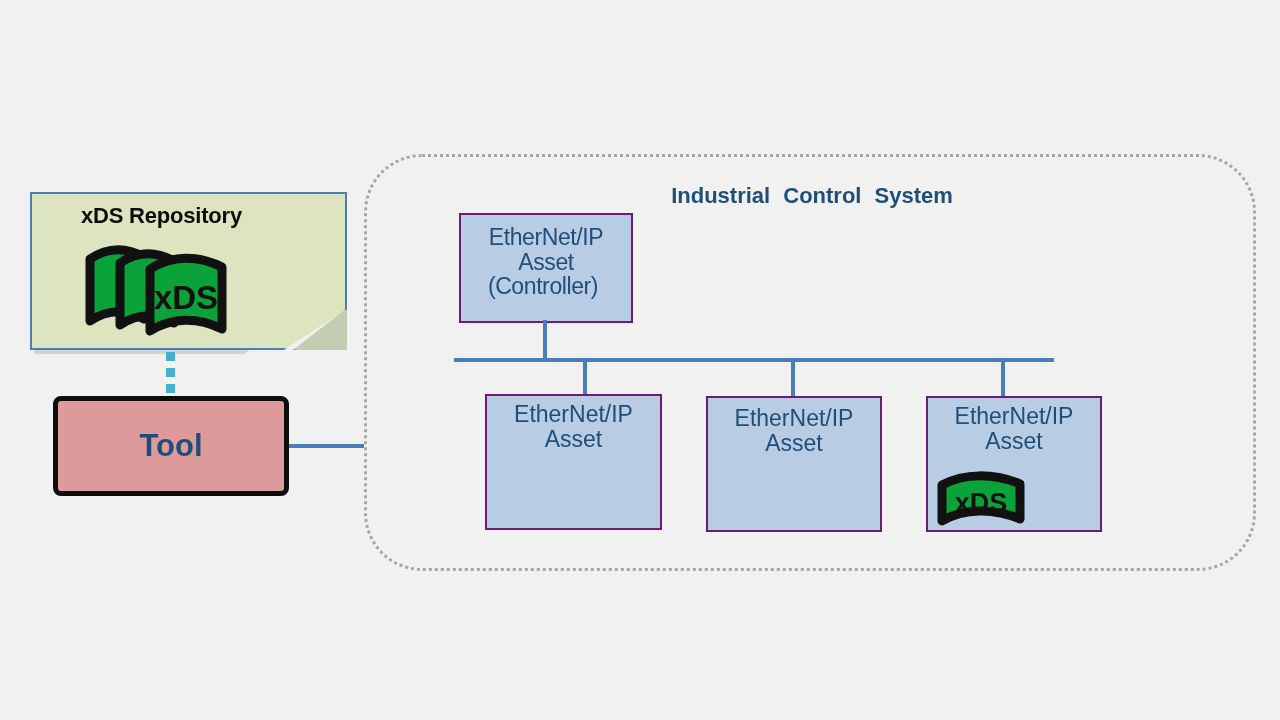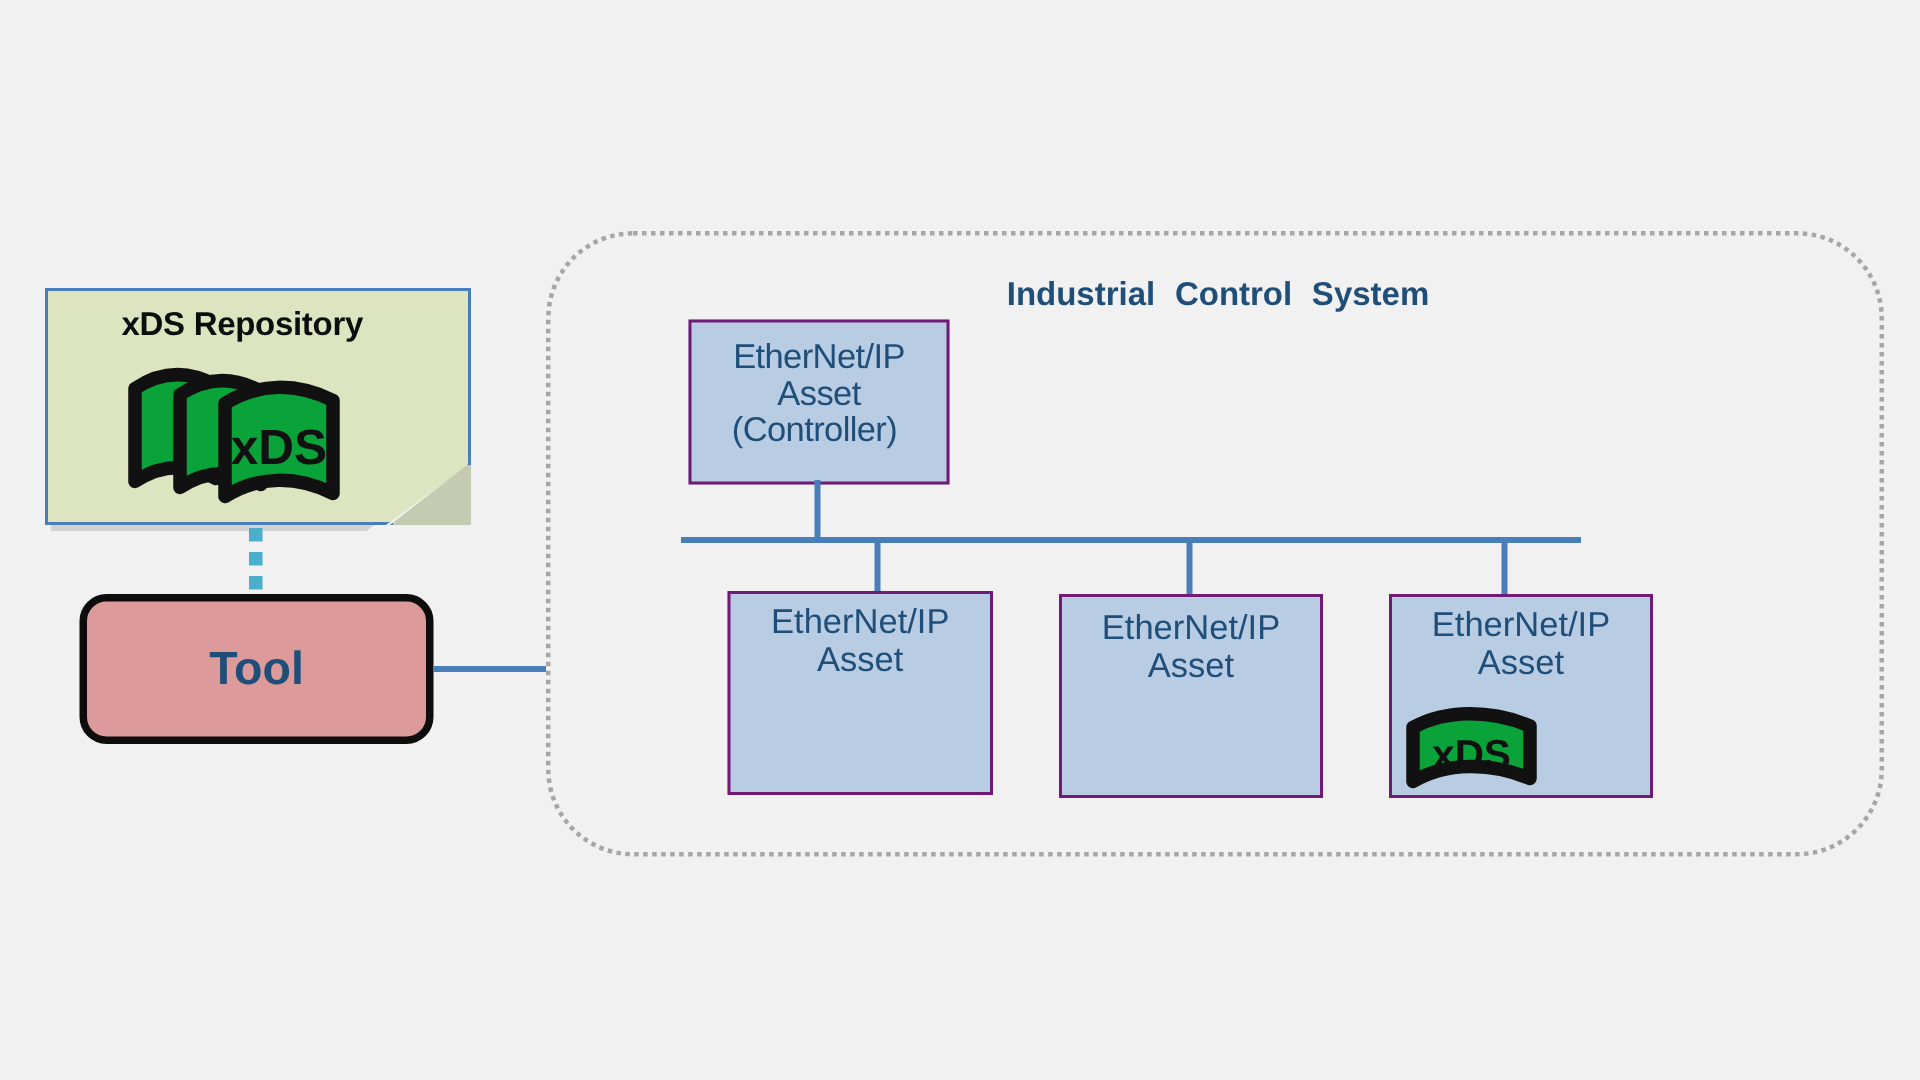--- a/index.html
+++ b/index.html
@@ -114,21 +114,21 @@
     width: 176px;
     height: 136px;
     padding-top: 6px;
   }
 
   
   .repo {
     position: absolute;
     left: 30px;
     top: 192px;
-    width: 284px;
+    width: 317px;
     height: 158px;
   }
   .repo-paper {
     position: absolute;
     inset: 0;
     background: #dde5c0;
     border: 2px solid #4a7ebb;
     box-sizing: border-box;
     clip-path: polygon(0 0, 100% 0, 100% 74%, 80% 100%, 0 100%);
   }
@@ -186,21 +186,21 @@
 
   
   .tool {
     position: absolute;
     left: 53px;
     top: 396px;
     width: 236px;
     height: 100px;
     background: #dd9a9a;
     border: 5px solid #0d0d0d;
-    border-radius: 18px;
+    border-radius: 8px;
     box-sizing: border-box;
     display: flex;
     align-items: center;
     justify-content: center;
     color: #1f4e79;
     font-weight: bold;
     font-size: 31px;
   }
 
   

